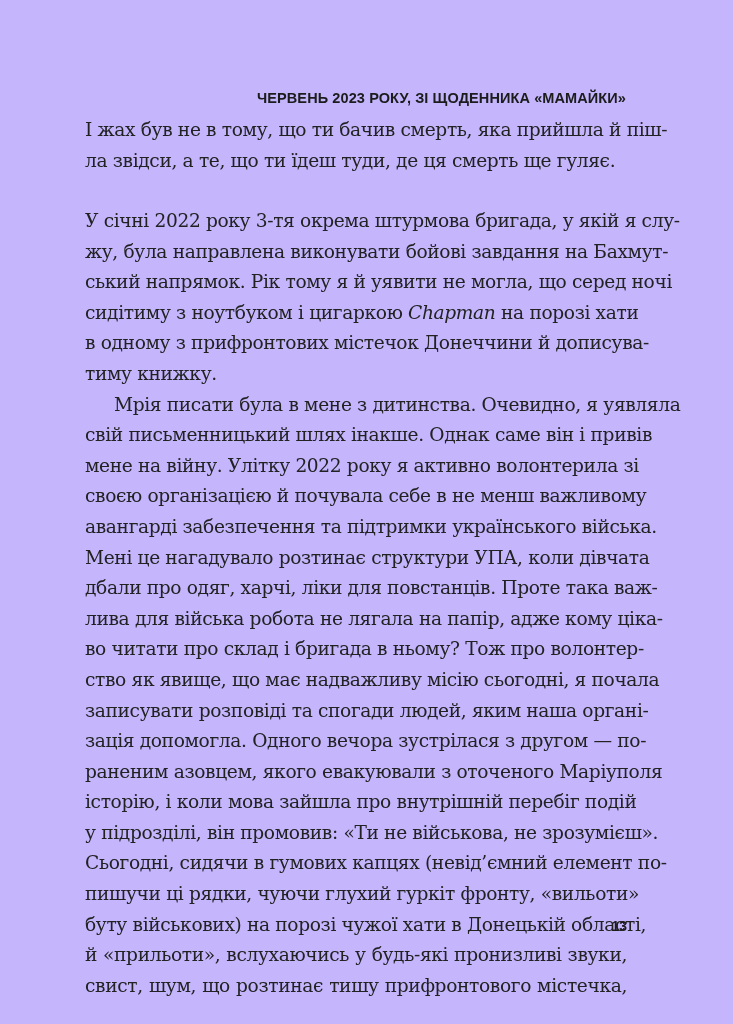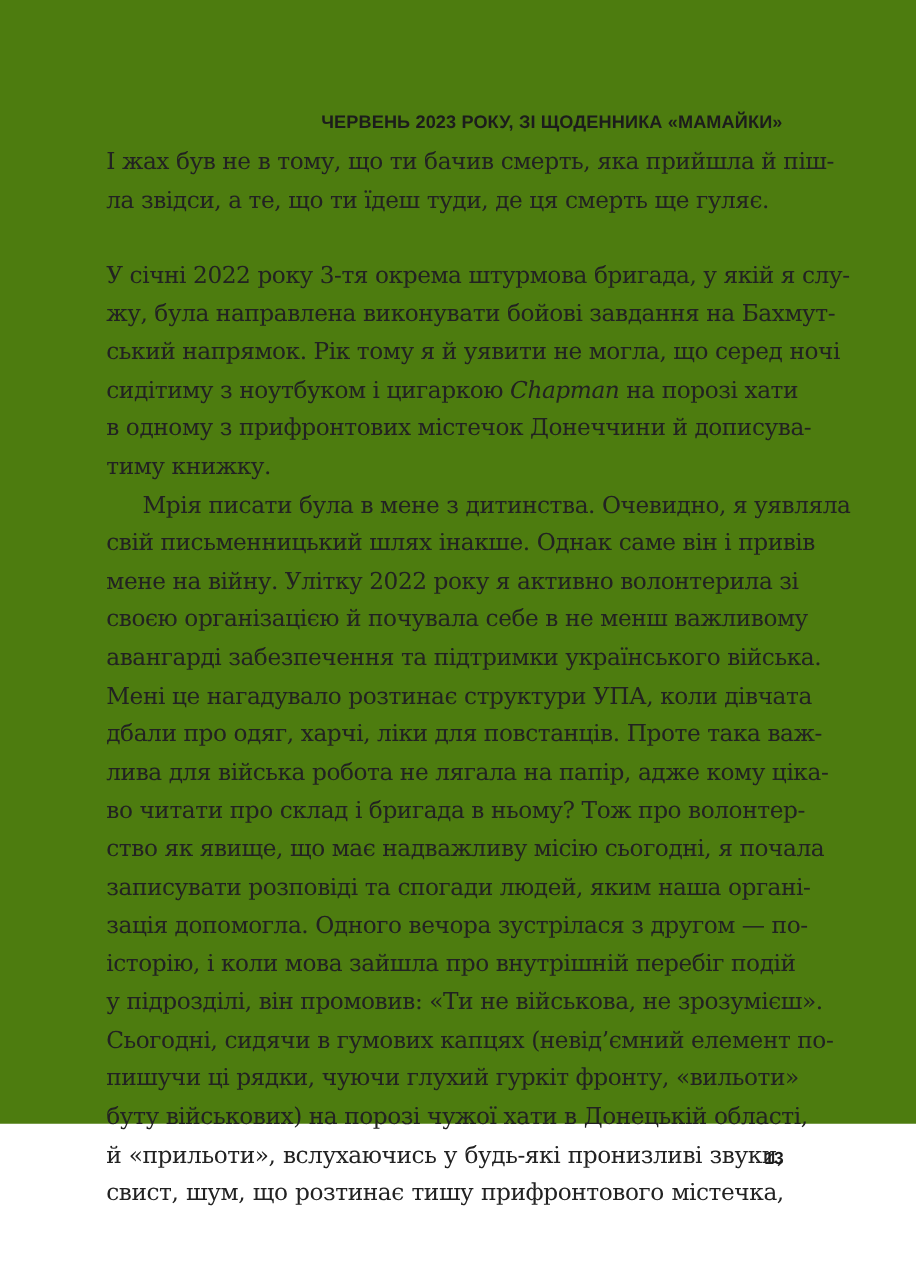--- a/index.html
+++ b/index.html
@@ -1,17 +1,17 @@
 <!DOCTYPE html>
 <html><head>
 <meta charset="utf-8">
 <style>
   html, body { margin: 0; padding: 0; background: #ffffff; }
   body { width: 733px; height: 1024px; position: relative; overflow: hidden; }
-  .page { position: absolute; left: 0; top: 0; width: 733px; height: 899px; background: #4d7c0f; }
+  .page { position: absolute; left: 0; top: 0; width: 733px; height: 1024px; background: #c4b5fd; }
   .running-head {
     position: absolute; right: 107px; top: 90px;
     font-family: "Liberation Sans", "DejaVu Sans", sans-serif;
     font-weight: bold; font-size: 14.5px; letter-spacing: 0.1px;
     color: #1c1c1c; white-space: nowrap;
   }
   .body-text {
     position: absolute; left: 85px; width: 542px;
     font-family: "DejaVu Serif", "Liberation Serif", serif;
     font-size: 18.6px; line-height: 30.6px; color: #222222;
@@ -56,20 +56,21 @@
       <span class="line">мене на війну. Улітку 2022 року я активно волонтерила зі</span>
       <span class="line">своєю організацією й почувала себе в не менш важливому</span>
       <span class="line">авангарді забезпечення та підтримки українського війська.</span>
       <span class="line">Мені це нагадувало розтинає структури УПА, коли дівчата</span>
       <span class="line">дбали про одяг, харчі, ліки для повстанців. Проте така важ-</span>
       <span class="line">лива для війська робота не лягала на папір, адже кому ціка-</span>
       <span class="line">во читати про склад і бригада в ньому? Тож про волонтер-</span>
       <span class="line">ство як явище, що має надважливу місію сьогодні, я почала</span>
       <span class="line">записувати розповіді та спогади людей, яким наша органі-</span>
       <span class="line">зація допомогла. Одного вечора зустрілася з другом — по-</span>
+      <span class="line">раненим азовцем, якого евакуювали з оточеного Маріуполя</span>
       <span class="line">історію, і коли мова зайшла про внутрішній перебіг подій</span>
       <span class="line">у підрозділі, він промовив: «Ти не військова, не зрозумієш».</span>
       <span class="line">Сьогодні, сидячи в гумових капцях (невід’ємний елемент по-</span>
       <span class="line">пишучи ці рядки, чуючи глухий гуркіт фронту, «вильоти»</span>
       <span class="line">буту військових) на порозі чужої хати в Донецькій області,</span>
       <span class="line">й «прильоти», вслухаючись у будь-які пронизливі звуки,</span>
       <span class="line">свист, шум, що розтинає тишу прифронтового містечка,</span>
 
     </div>
   </div>

